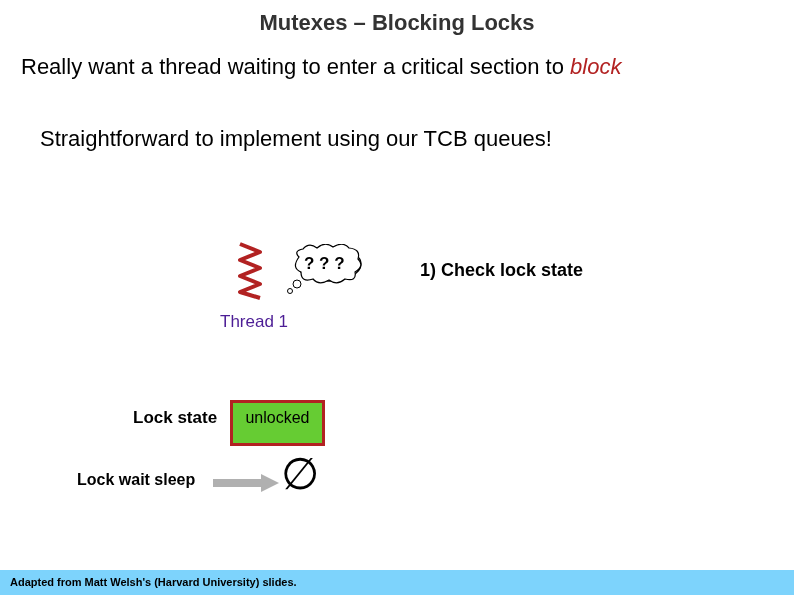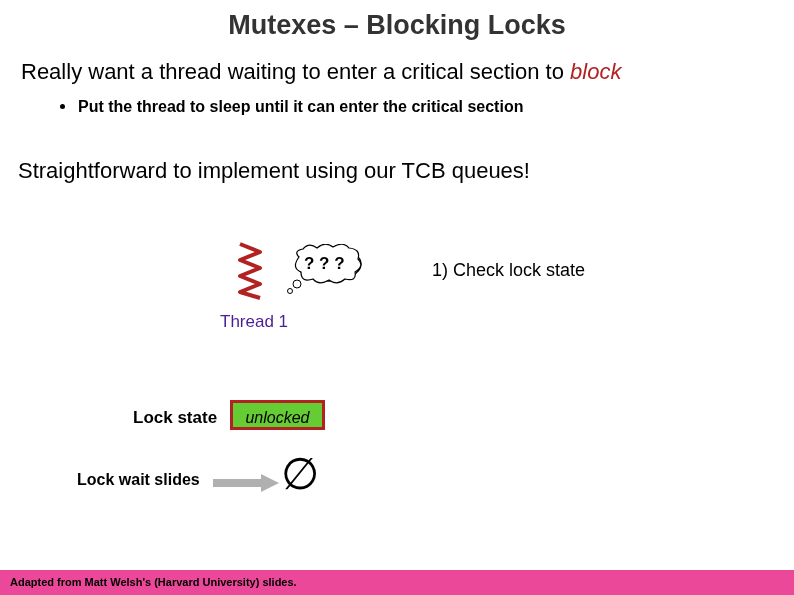--- a/index.html
+++ b/index.html
@@ -6,21 +6,21 @@
   body {
     width: 794px;
     height: 595px;
     font-family: Arial, Helvetica, sans-serif;
     position: relative;
     background: #fff;
     overflow: hidden;
   }
   .title {
     text-align: center;
-    font-size: 27px;
+    font-size: 22px;
     font-weight: bold;
     color: #333;
     padding-top: 10px;
   }
   .subtitle {
     font-size: 22px;
     padding: 18px 0 6px 21px;
     color: #000;
   }
   .subtitle .block-word { color: #b22222; font-style: italic; }
@@ -38,21 +38,21 @@
   ul.bullets li::before {
     content: "";
     width: 5px; height: 5px;
     background: #000;
     border-radius: 50%;
     position: absolute;
     left: -18px; top: 9px;
   }
   .tcb-line {
     font-size: 22px;
-    padding-left: 18px;
+    padding-left: 40px;
     margin-top: 40px;
   }
   
   .diagram {
     position: absolute;
     left: 0; top: 230px;
     width: 794px; height: 320px;
   }
   .zigzag {
     position: absolute;
@@ -63,46 +63,45 @@
     left: 285px; top: 14px;
   }
   .thought-text {
     position: absolute;
     left: 304px; top: 24px;
     font-weight: bold;
     font-size: 17px;
   }
   .step-label {
     position: absolute;
-    left: 432px; top: 30px;
+    left: 420px; top: 30px;
     font-size: 18px;
-    font-weight: normal;
+    font-weight: bold;
   }
   .thread-caption {
     position: absolute;
     left: 220px; top: 82px;
     font-size: 17px;
     color: #4c1d95;
   }
   .lockstate-label {
     position: absolute;
     left: 117px; top: 178px;
     font-size: 17px;
     font-weight: bold;
     margin-left: 16px;
   }
   .unlocked-box {
     position: absolute;
     left: 230px; top: 170px;
-    width: 95px; height: 30px;
+    width: 95px; height: 46px;
     background: #66cc33;
     border: 3px solid #b22222;
     text-align: center;
     line-height: 30px;
-    font-style: italic;
     font-size: 16px;
   }
   .waitq-label {
     position: absolute;
     left: 77px; top: 241px;
     font-size: 16px;
     font-weight: bold;
   }
   .arrow {
     position: absolute;
@@ -111,40 +110,39 @@
   .empty-set {
     position: absolute;
     left: 281px; top: 218px;
     font-size: 44px;
   }
   .footer {
     position: absolute;
     left: 0; bottom: 0;
     width: 794px;
     height: 25px;
-    background: #ec4899;
+    background: #7dd3fc;
     font-size: 11px;
     font-weight: bold;
     color: #000;
     padding-left: 10px;
     line-height: 25px;
     margin-top: 28px;
   }
 </style>
 </head>
 <body>
 
 <div class="title">Mutexes – Blocking Locks</div>
 
 <div class="subtitle">
   <span>Really want a thread waiting to enter a critical section to </span><span class="block-word">block</span>
 </div>
 
 <ul class="bullets">
-  <li>Put the thread to sleep until it can enter the critical section</li>
 </ul>
 
 <div class="tcb-line">Straightforward to implement using our TCB queues!</div>
 
 <div class="diagram">
 
   <svg class="zigzag" width="32" height="58">
     <polyline points="5,2 25,10 5,18 25,26 5,34 25,42 5,50 25,56" fill="none" stroke="#b22222" stroke-width="4" stroke-linejoin="round"></polyline>
   </svg>
 
@@ -156,21 +154,21 @@
   </svg>
   <div class="thought-text">? ? ?</div>
 
   <div class="step-label">1) Check lock state</div>
 
   <div class="thread-caption">Thread 1</div>
 
   <div class="lockstate-label">Lock state</div>
   <div class="unlocked-box">unlocked</div>
 
-  <div class="waitq-label">Lock wait slides</div>
+  <div class="waitq-label">Lock wait sleep</div>
 
   <svg class="arrow" width="66" height="18">
     <rect x="0" y="5" width="48" height="8" fill="#b0b0b0"></rect>
     <polygon points="48,0 66,9 48,18" fill="#b0b0b0"></polygon>
   </svg>
 
   <div class="empty-set">∅</div>
 </div>
 
 <div class="footer">Adapted from Matt Welsh's (Harvard University) slides.</div>

